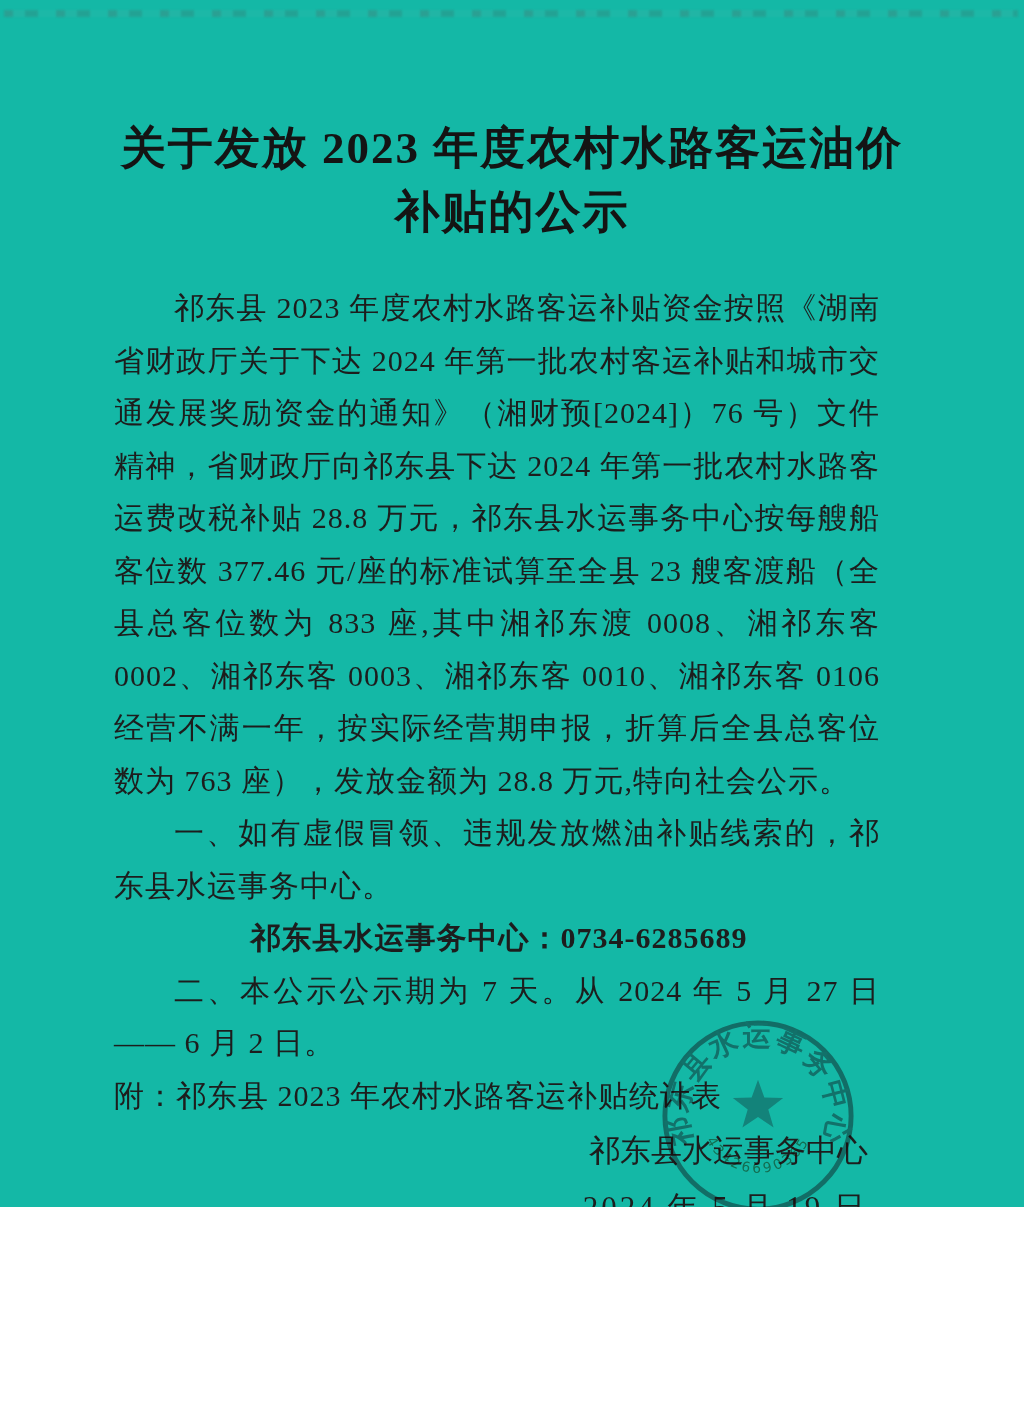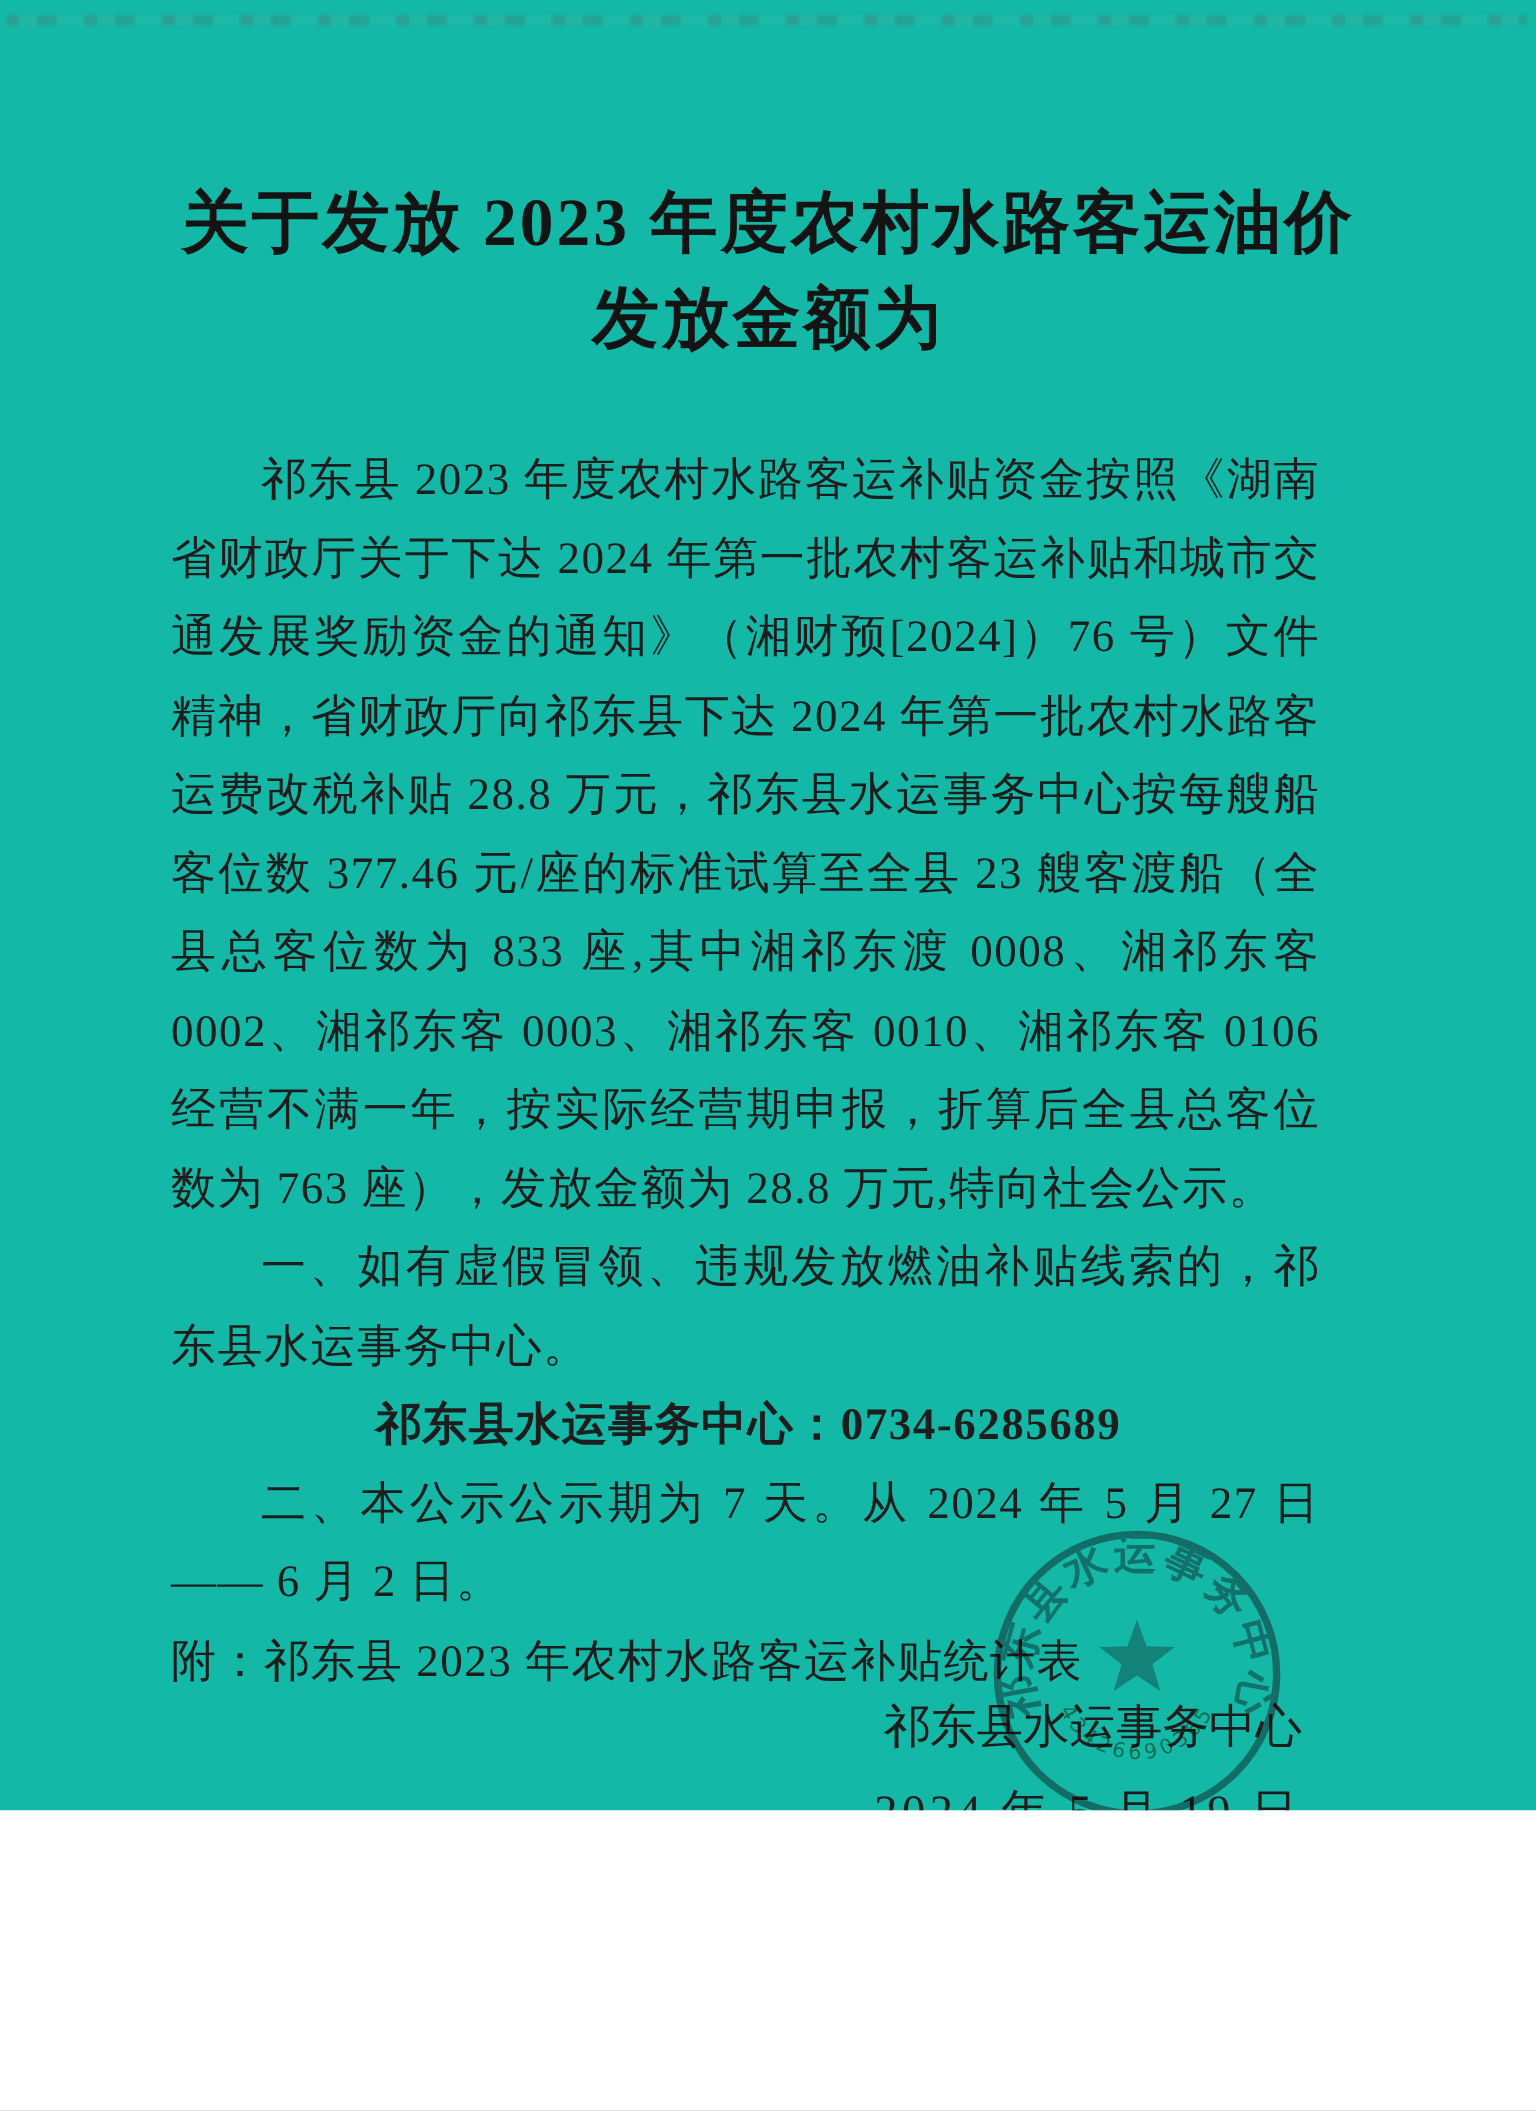--- a/index.html
+++ b/index.html
@@ -35,21 +35,21 @@
     padding-top: 116px;
     text-align: center;
     font-size: 45px;
     font-weight: bold;
     line-height: 64px;
     letter-spacing: 2px;
     color: #141414;
   }
   .body-text {
     position: absolute;
-    top: 294px;
+    top: 282px;
     left: 114px;
     width: 766px;
     font-size: 30px;
     line-height: 52.5px;
     letter-spacing: 1px;
     text-align: justify;
     text-justify: inter-ideograph;
   }
   .body-text p { margin: 0; }
   .p-indent   { text-indent: 2em; }
@@ -79,21 +79,21 @@
 </style>
 </head>
 <body>
 
 <div class="page">
 
   <div class="scan-noise"></div>
 
   <h1 class="doc-title">
     <span>关于发放 2023 年度农村水路客运油价</span><br>
-    <span>发放金额为</span>
+    <span>补贴的公示</span>
   </h1>
 
   <div class="body-text">
     <p class="p-indent">祁东县 2023 年度农村水路客运补贴资金按照《湖南省财政厅关于下达 2024 年第一批农村客运补贴和城市交通发展奖励资金的通知》（湘财预[2024]）76 号）文件精神，省财政厅向祁东县下达 2024 年第一批农村水路客运费改税补贴 28.8 万元，祁东县水运事务中心按每艘船客位数 377.46 元/座的标准试算至全县 23 艘客渡船（全县总客位数为 833 座,其中湘祁东渡 0008、湘祁东客 0002、湘祁东客 0003、湘祁东客 0010、湘祁东客 0106 经营不满一年，按实际经营期申报，折算后全县总客位数为 763 座），发放金额为 28.8 万元,特向社会公示。</p>
     <p class="p-indent">一、如有虚假冒领、违规发放燃油补贴线索的，祁东县水运事务中心。</p>
     <p class="p-deep">祁东县水运事务中心：0734-6285689</p>
     <p class="p-indent">二、本公示公示期为 7 天。从 2024 年 5 月 27 日—— 6 月 2 日。</p>
     <p class="p-noindent">附：祁东县 2023 年农村水路客运补贴统计表</p>
   </div>
 

